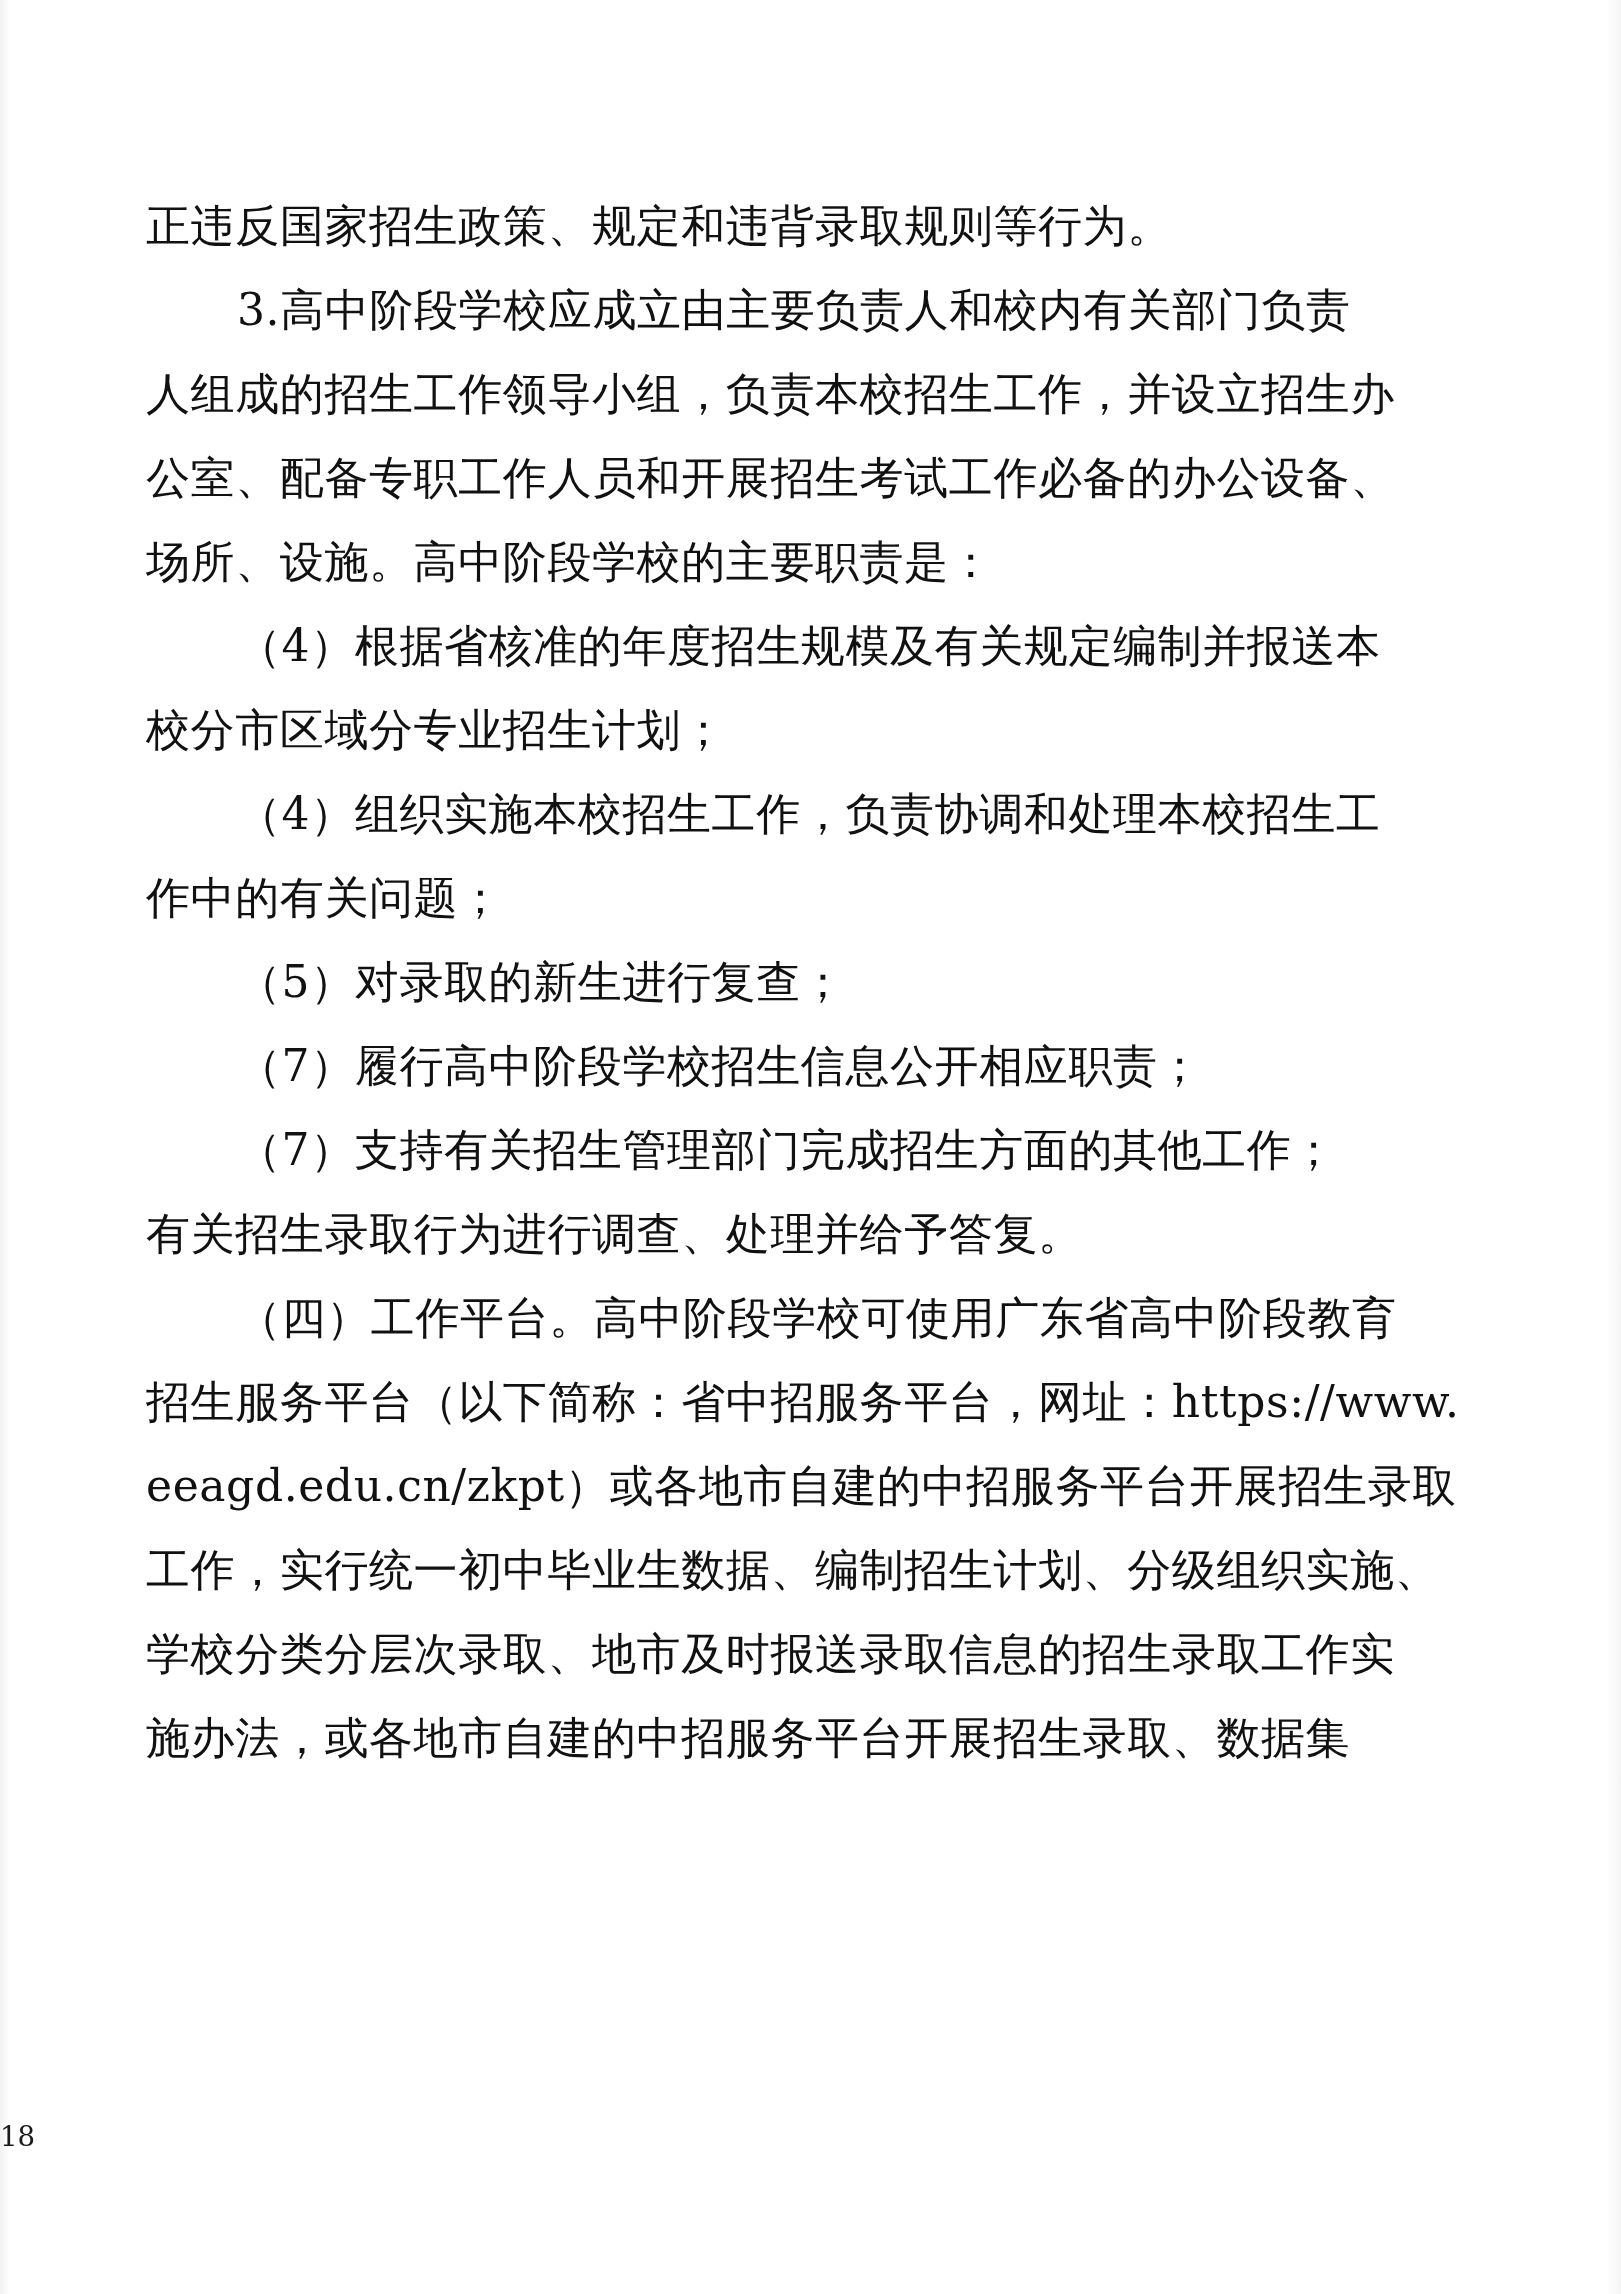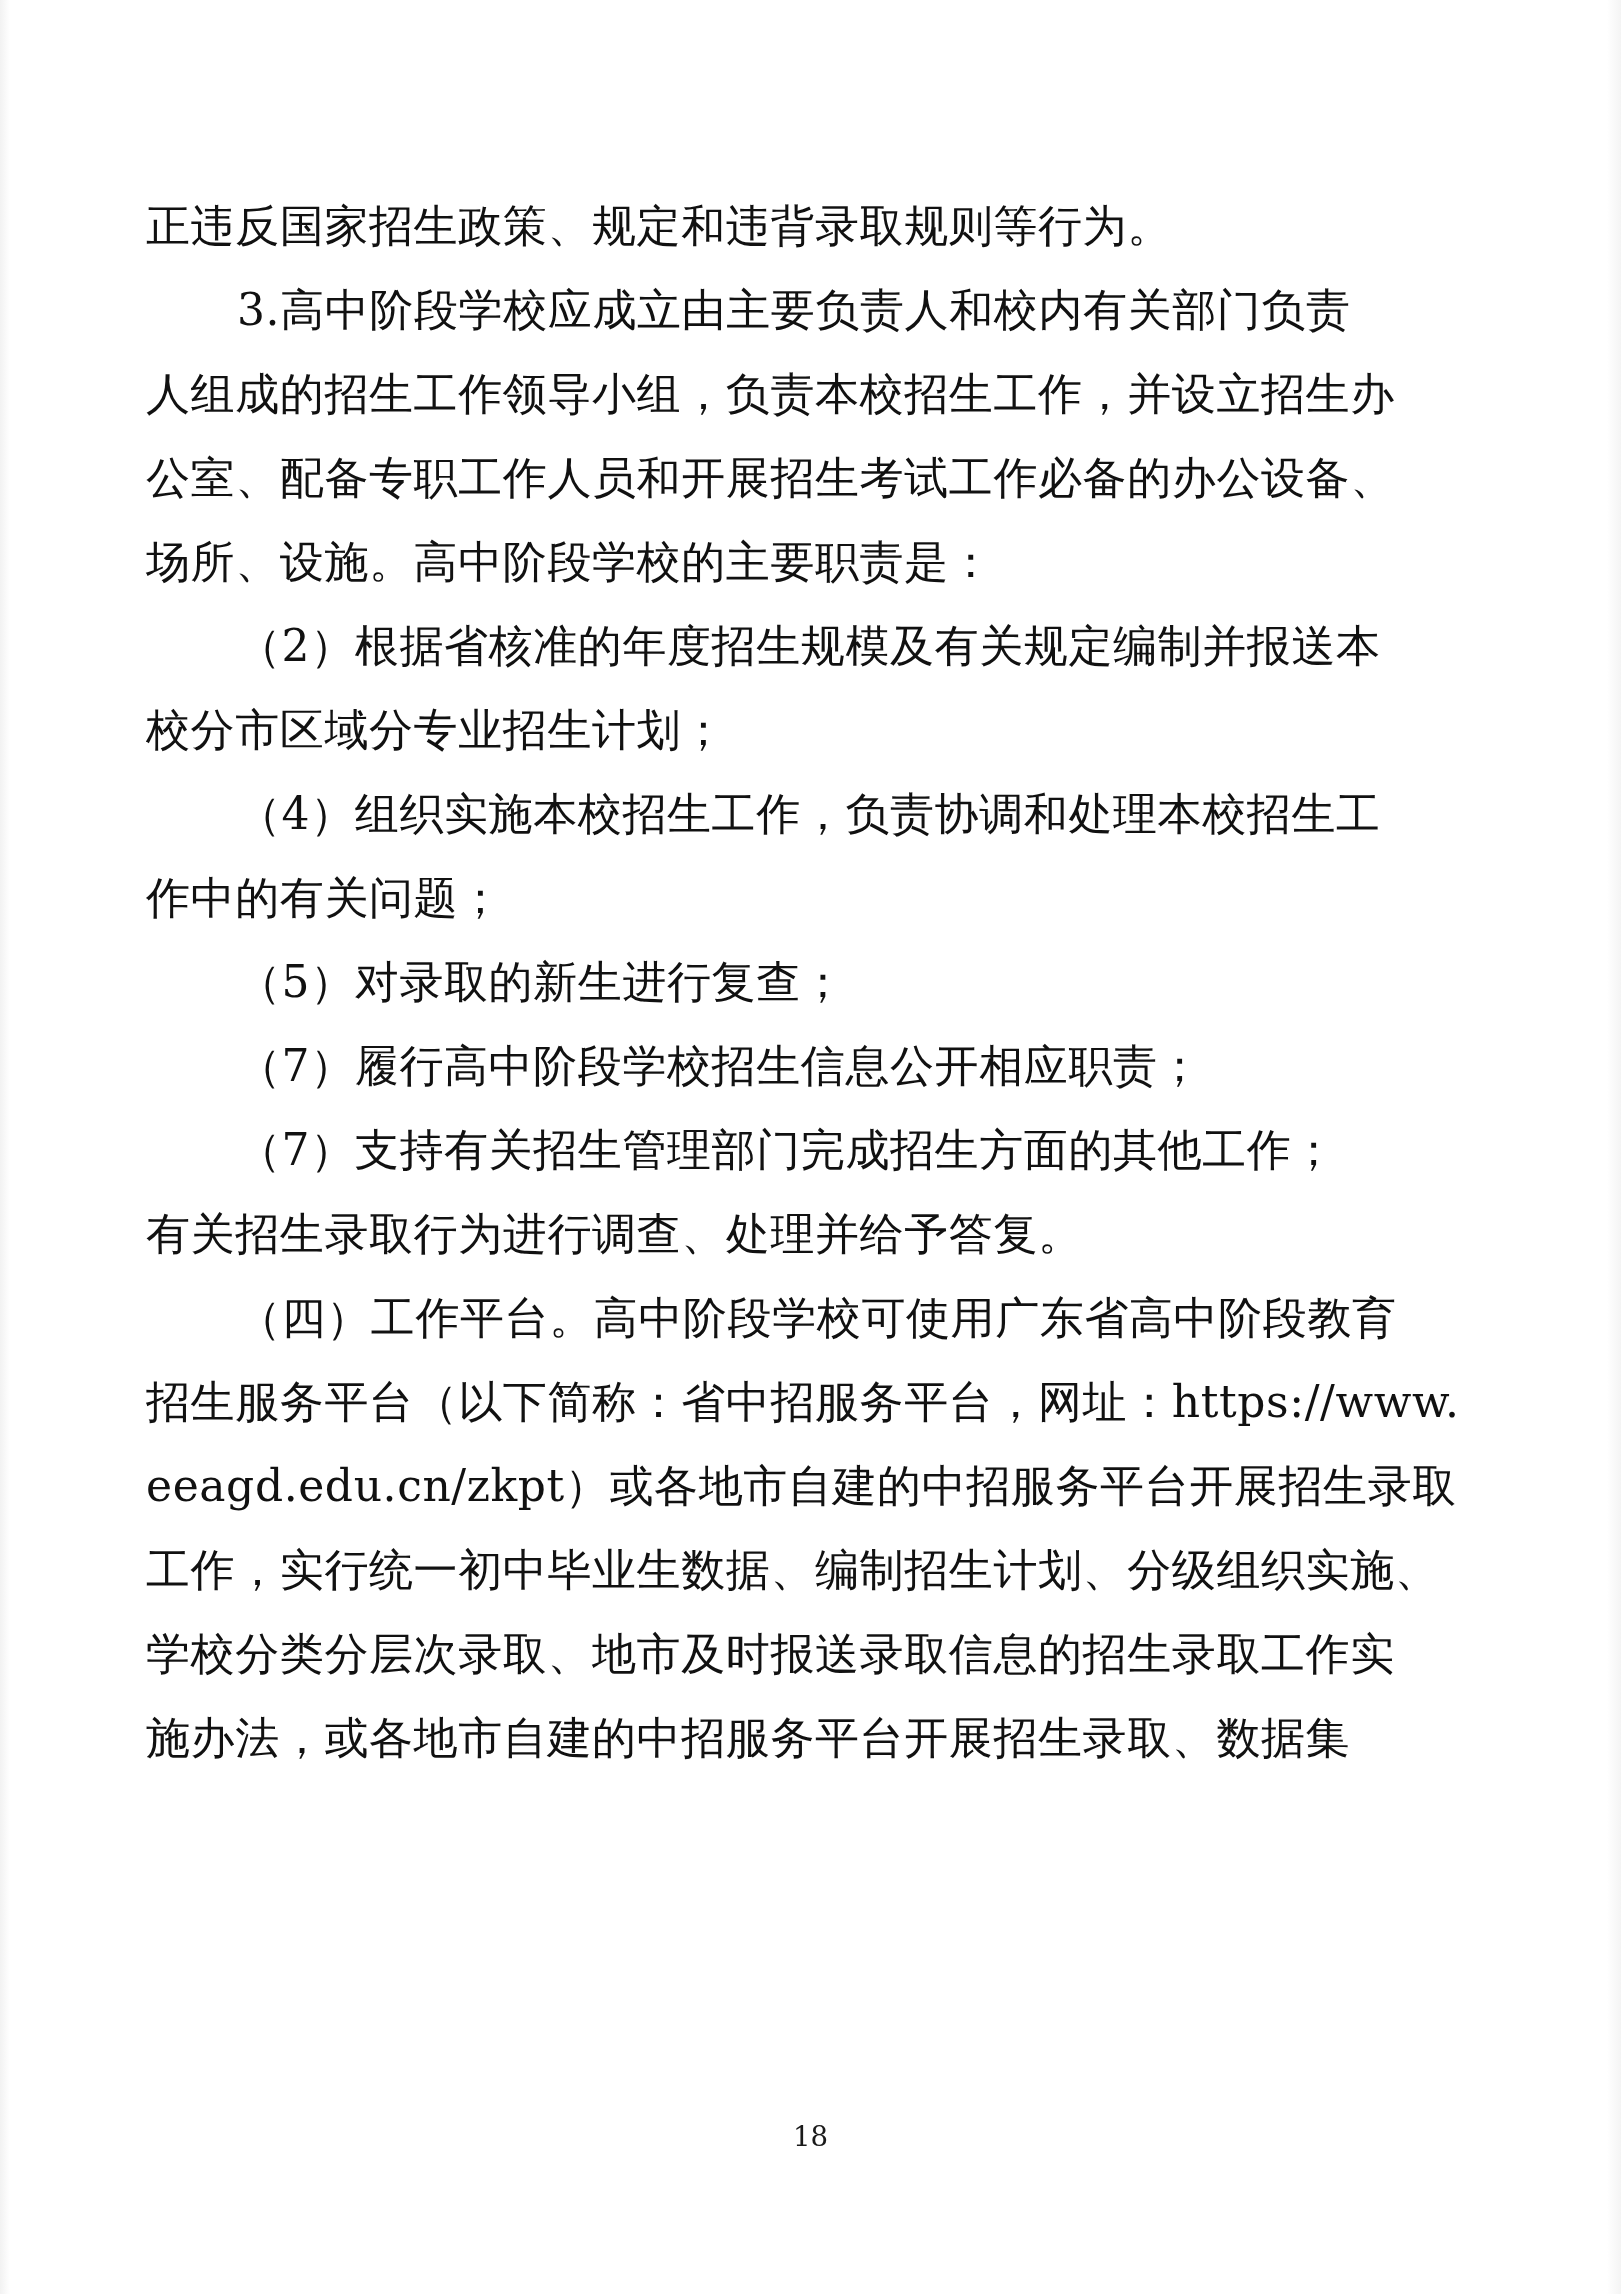--- a/index.html
+++ b/index.html
@@ -52,41 +52,40 @@
     letter-spacing: 0.6px;
   }
   .line.indent {
     text-indent: 91px;
   }
   .page-number {
     position: absolute;
     left: 0;
     top: 2120px;
     width: 1621px;
-    text-align: center;
     font-size: 27.6px;
     color: #1a1a1a;
     font-family: "DejaVu Serif", "Liberation Serif", serif;
   }
 </style>
 </head>
 <body>
 
 <div class="page">
 
   <div class="scan-edge-left"></div>
   <div class="scan-edge-right"></div>
 
   <div class="body-text">
     <div class="line justify">正违反国家招生政策、规定和违背录取规则等行为。</div>
     <div class="line justify indent">3.高中阶段学校应成立由主要负责人和校内有关部门负责</div>
     <div class="line justify">人组成的招生工作领导小组，负责本校招生工作，并设立招生办</div>
     <div class="line justify">公室、配备专职工作人员和开展招生考试工作必备的办公设备、</div>
     <div class="line justify">场所、设施。高中阶段学校的主要职责是：</div>
-    <div class="line justify indent">（2）根据省核准的年度招生规模及有关规定编制并报送本</div>
+    <div class="line justify indent">（4）根据省核准的年度招生规模及有关规定编制并报送本</div>
     <div class="line justify">校分市区域分专业招生计划；</div>
     <div class="line justify indent">（4）组织实施本校招生工作，负责协调和处理本校招生工</div>
     <div class="line justify">作中的有关问题；</div>
     <div class="line justify indent">（5）对录取的新生进行复查；</div>
     <div class="line justify indent">（7）履行高中阶段学校招生信息公开相应职责；</div>
     <div class="line justify indent">（7）支持有关招生管理部门完成招生方面的其他工作；</div>
     <div class="line justify">有关招生录取行为进行调查、处理并给予答复。</div>
     <div class="line justify indent">（四）工作平台。高中阶段学校可使用广东省高中阶段教育</div>
     <div class="line justify">招生服务平台（以下简称：省中招服务平台，网址：https://www.</div>
     <div class="line justify">eeagd.edu.cn/zkpt）或各地市自建的中招服务平台开展招生录取</div>

